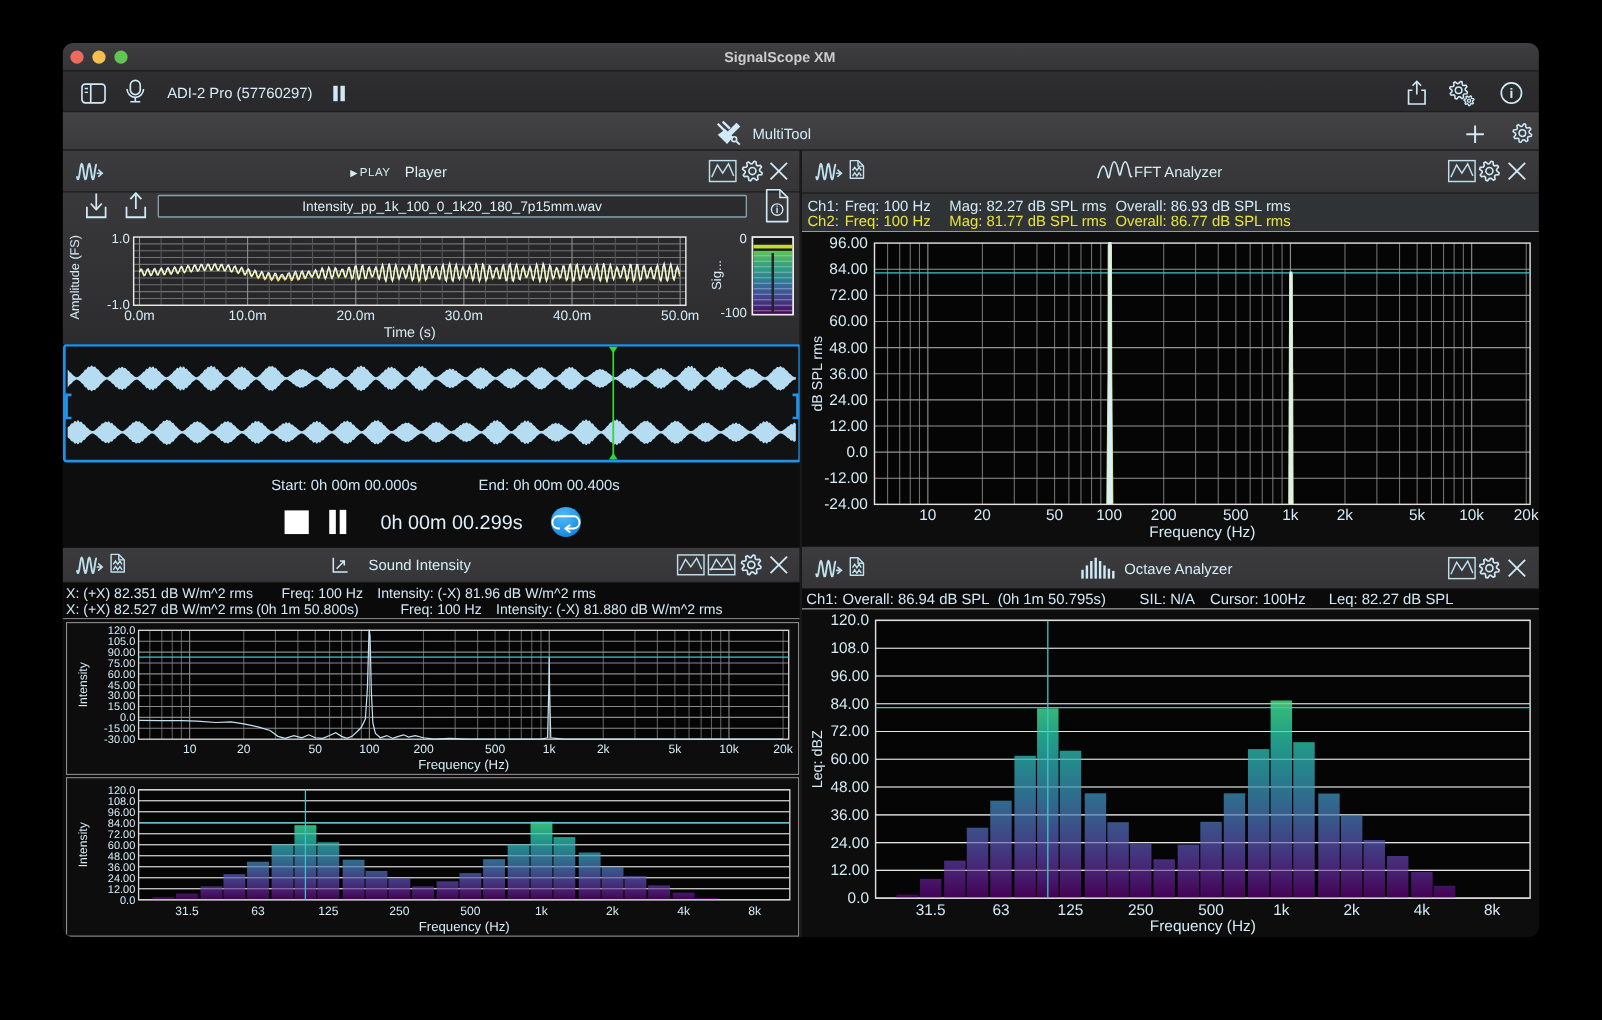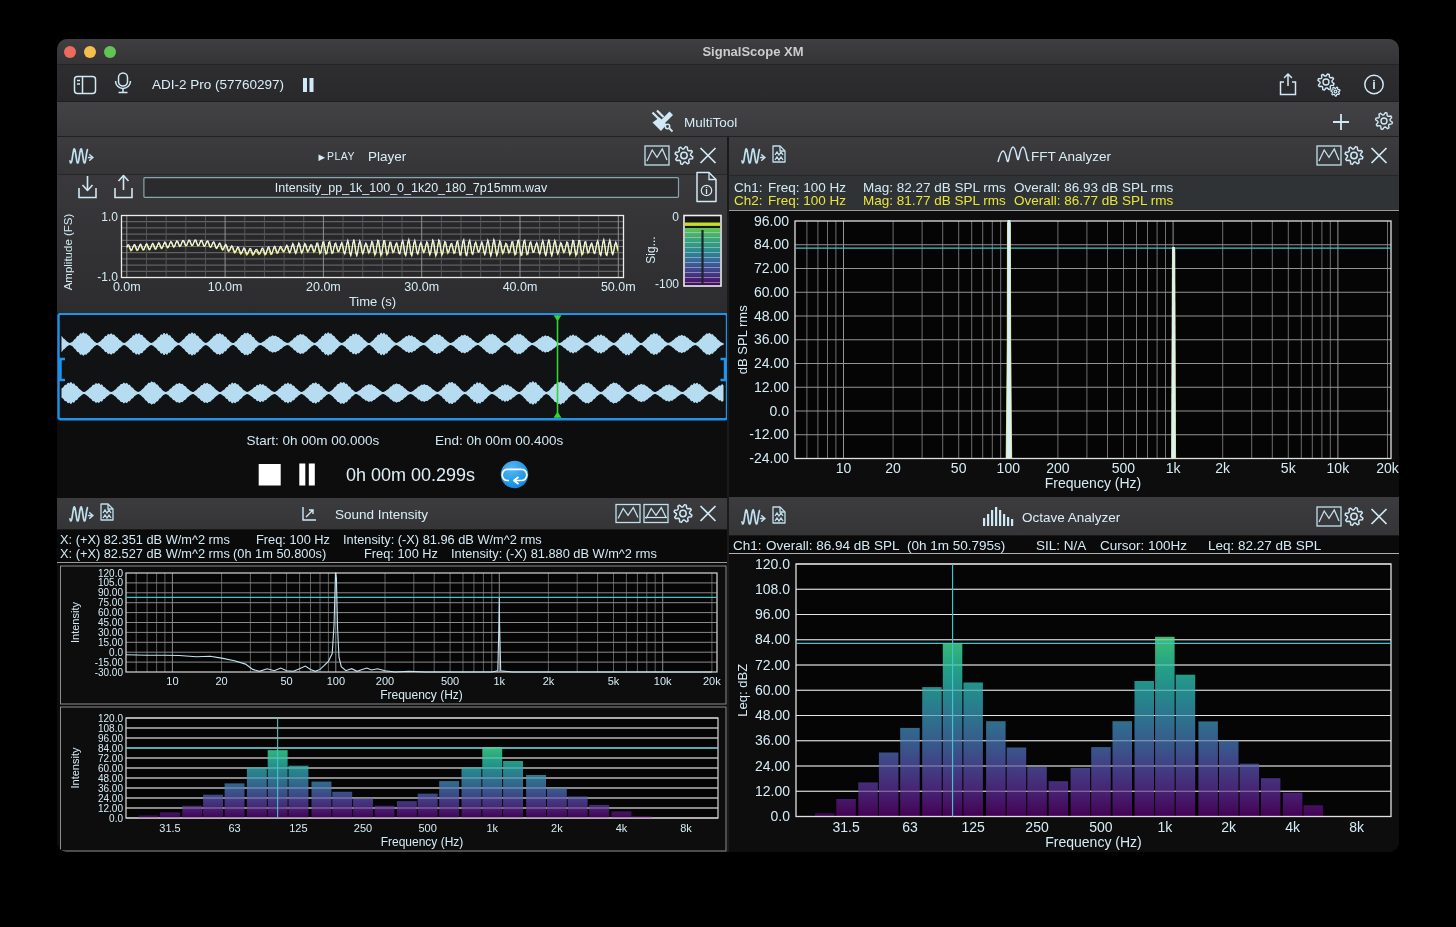--- a/index.html
+++ b/index.html
@@ -5,21 +5,21 @@
 html,body { width:1456px; height:927px; background:#000; overflow:hidden;
   font-family:"Liberation Sans", sans-serif; }
 #win { position:absolute; left:57px; top:39px; width:1342px; height:813px;
   background:#121212; border-radius:10px; overflow:hidden;
   box-shadow:0 18px 50px rgba(0,0,0,0.8); }
 .abs { position:absolute; white-space:nowrap; }
 </style></head><body>
 <div id="win">
 
 <div class="abs" style="left:0;top:0;width:1342px;height:26px;background:linear-gradient(#3f3f41,#343436);border-bottom:1px solid #242424;"></div>
-<div class="abs" style="left:0;top:0;width:1304px;height:26px;text-align:center;font-size:13px;font-weight:bold;color:#cccccc;line-height:26px;margin-left:44px;">SignalScope XM</div>
+<div class="abs" style="left:0;top:0;width:1304px;height:26px;text-align:center;font-size:13px;font-weight:bold;color:#cccccc;line-height:26px;">SignalScope XM</div>
 <div class="abs" style="left:7px;top:7px;width:12px;height:12px;border-radius:50%;background:#ed6a5f;"></div>
 <div class="abs" style="left:27px;top:7px;width:12px;height:12px;border-radius:50%;background:#f5bf50;"></div>
 <div class="abs" style="left:47px;top:7px;width:12px;height:12px;border-radius:50%;background:#61c454;"></div>
 <div class="abs" style="left:0;top:26px;width:1342px;height:37px;background:linear-gradient(#2e2e30,#29292b);border-bottom:1px solid #1f1f1f;"></div>
 <svg class="abs" style="left:0;top:26px;" width="1342" height="37" viewBox="0 0 1342 37">
       <rect x="17.5" y="11.5" width="21" height="17" fill="none" stroke="#cfe9f7" stroke-width="1.5" rx="3"></rect>
       <line x1="25.5" y1="11.5" x2="25.5" y2="28.5" stroke="#cfe9f7" stroke-width="1.5"></line>
       <line x1="20" y1="15.5" x2="23" y2="15.5" stroke="#cfe9f7" stroke-width="1.3"></line>
       <line x1="20" y1="19" x2="23" y2="19" stroke="#cfe9f7" stroke-width="1.3"></line>
       <rect x="61.5" y="8" width="9" height="13" rx="4.5" fill="none" stroke="#cfe9f7" stroke-width="1.5"></rect>

